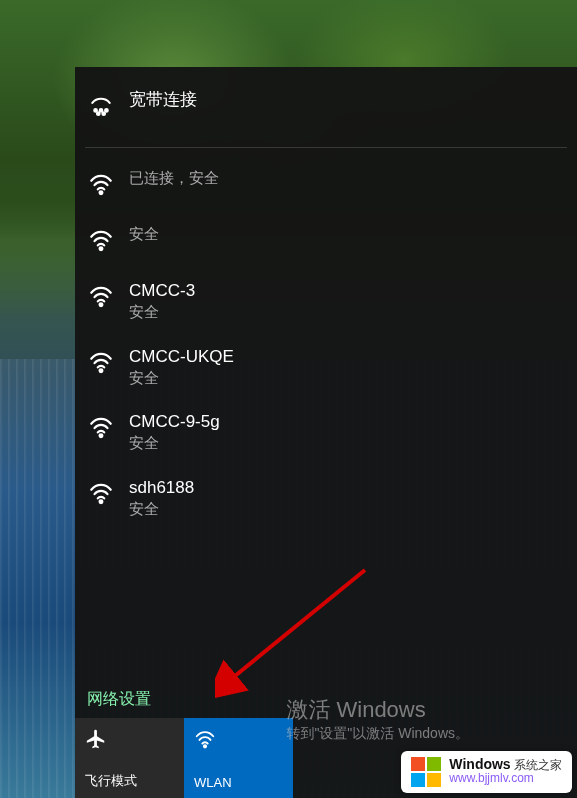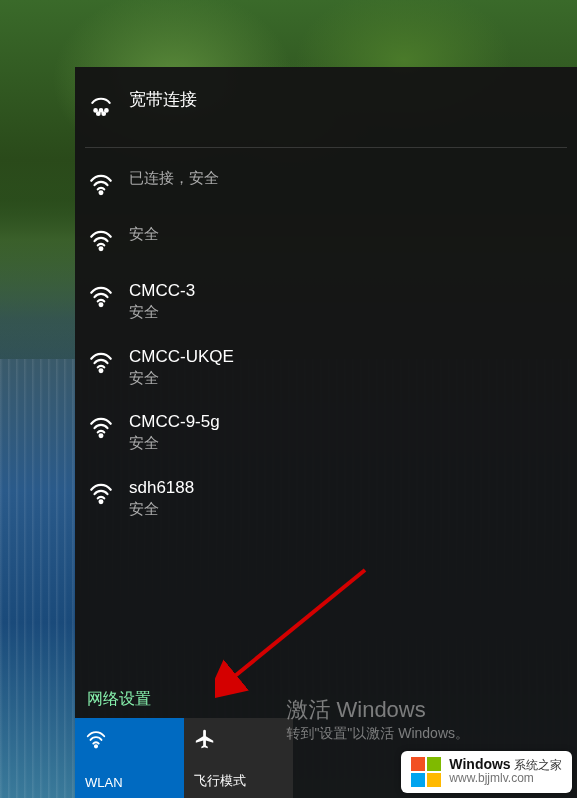--- a/index.html
+++ b/index.html
@@ -257,38 +257,38 @@
         <span class="net-name">sdh6188</span>
         <span class="net-status">安全</span>
       </div>
     </div>
 
   </div>
 
   <div class="settings-link">网络设置</div>
 
   <div class="bottom-buttons">
-    <div class="btn-tile active">
-      <span>
-        <svg viewBox="0 0 24 24" fill="none" stroke="#fff" stroke-width="2" stroke-linecap="round">
-          <path d="M3 9 C8 3, 16 3, 21 9"></path>
-          <path d="M6 13 C9 9, 15 9, 18 13"></path>
-          <path d="M9 17 C10.5 15, 13.5 15, 15 17"></path>
-          <circle cx="12" cy="20" r="1.3" fill="#fff"></circle>
-        </svg>
-      </span>
-      <span>WLAN</span>
-    </div>
     <div class="btn-tile inactive">
       <span>
         <svg viewBox="0 0 24 24" fill="#fff">
           <path d="M21 16v-2l-8-5V3.5a1.5 1.5 0 0 0-3 0V9l-8 5v2l8-2.5V19l-2 1.5V22l3.5-1 3.5 1v-1.5L13 19v-5.5l8 2.5z"></path>
         </svg>
       </span>
       <span>飞行模式</span>
+    </div>
+    <div class="btn-tile active">
+      <span>
+        <svg viewBox="0 0 24 24" fill="none" stroke="#fff" stroke-width="2" stroke-linecap="round">
+          <path d="M3 9 C8 3, 16 3, 21 9"></path>
+          <path d="M6 13 C9 9, 15 9, 18 13"></path>
+          <path d="M9 17 C10.5 15, 13.5 15, 15 17"></path>
+          <circle cx="12" cy="20" r="1.3" fill="#fff"></circle>
+        </svg>
+      </span>
+      <span>WLAN</span>
     </div>
   </div>
 </div>
 
 <svg class="arrow" style="left:215px; top:560px;" width="160" height="150" viewBox="0 0 160 150">
   <defs>
     <marker id="ah" markerWidth="10" markerHeight="10" refX="2" refY="5" orient="auto">
       <path d="M0,0 L10,5 L0,10 z" fill="#d40000"></path>
     </marker>
   </defs>
@@ -302,15 +302,15 @@
 
 <div class="sitemark">
   <div class="winlogo">
       <div></div>
       <div></div>
       <div></div>
       <div></div>
     </div>
   <div class="txt">
     <div><b>Windows</b> <span>系统之家</span></div>
-    <div style="color:#737373;">www.bjjmlv.com</div>
+    <div style="color:#8b5cf6;">www.bjjmlv.com</div>
   </div>
 </div>
 
 </body></html>

